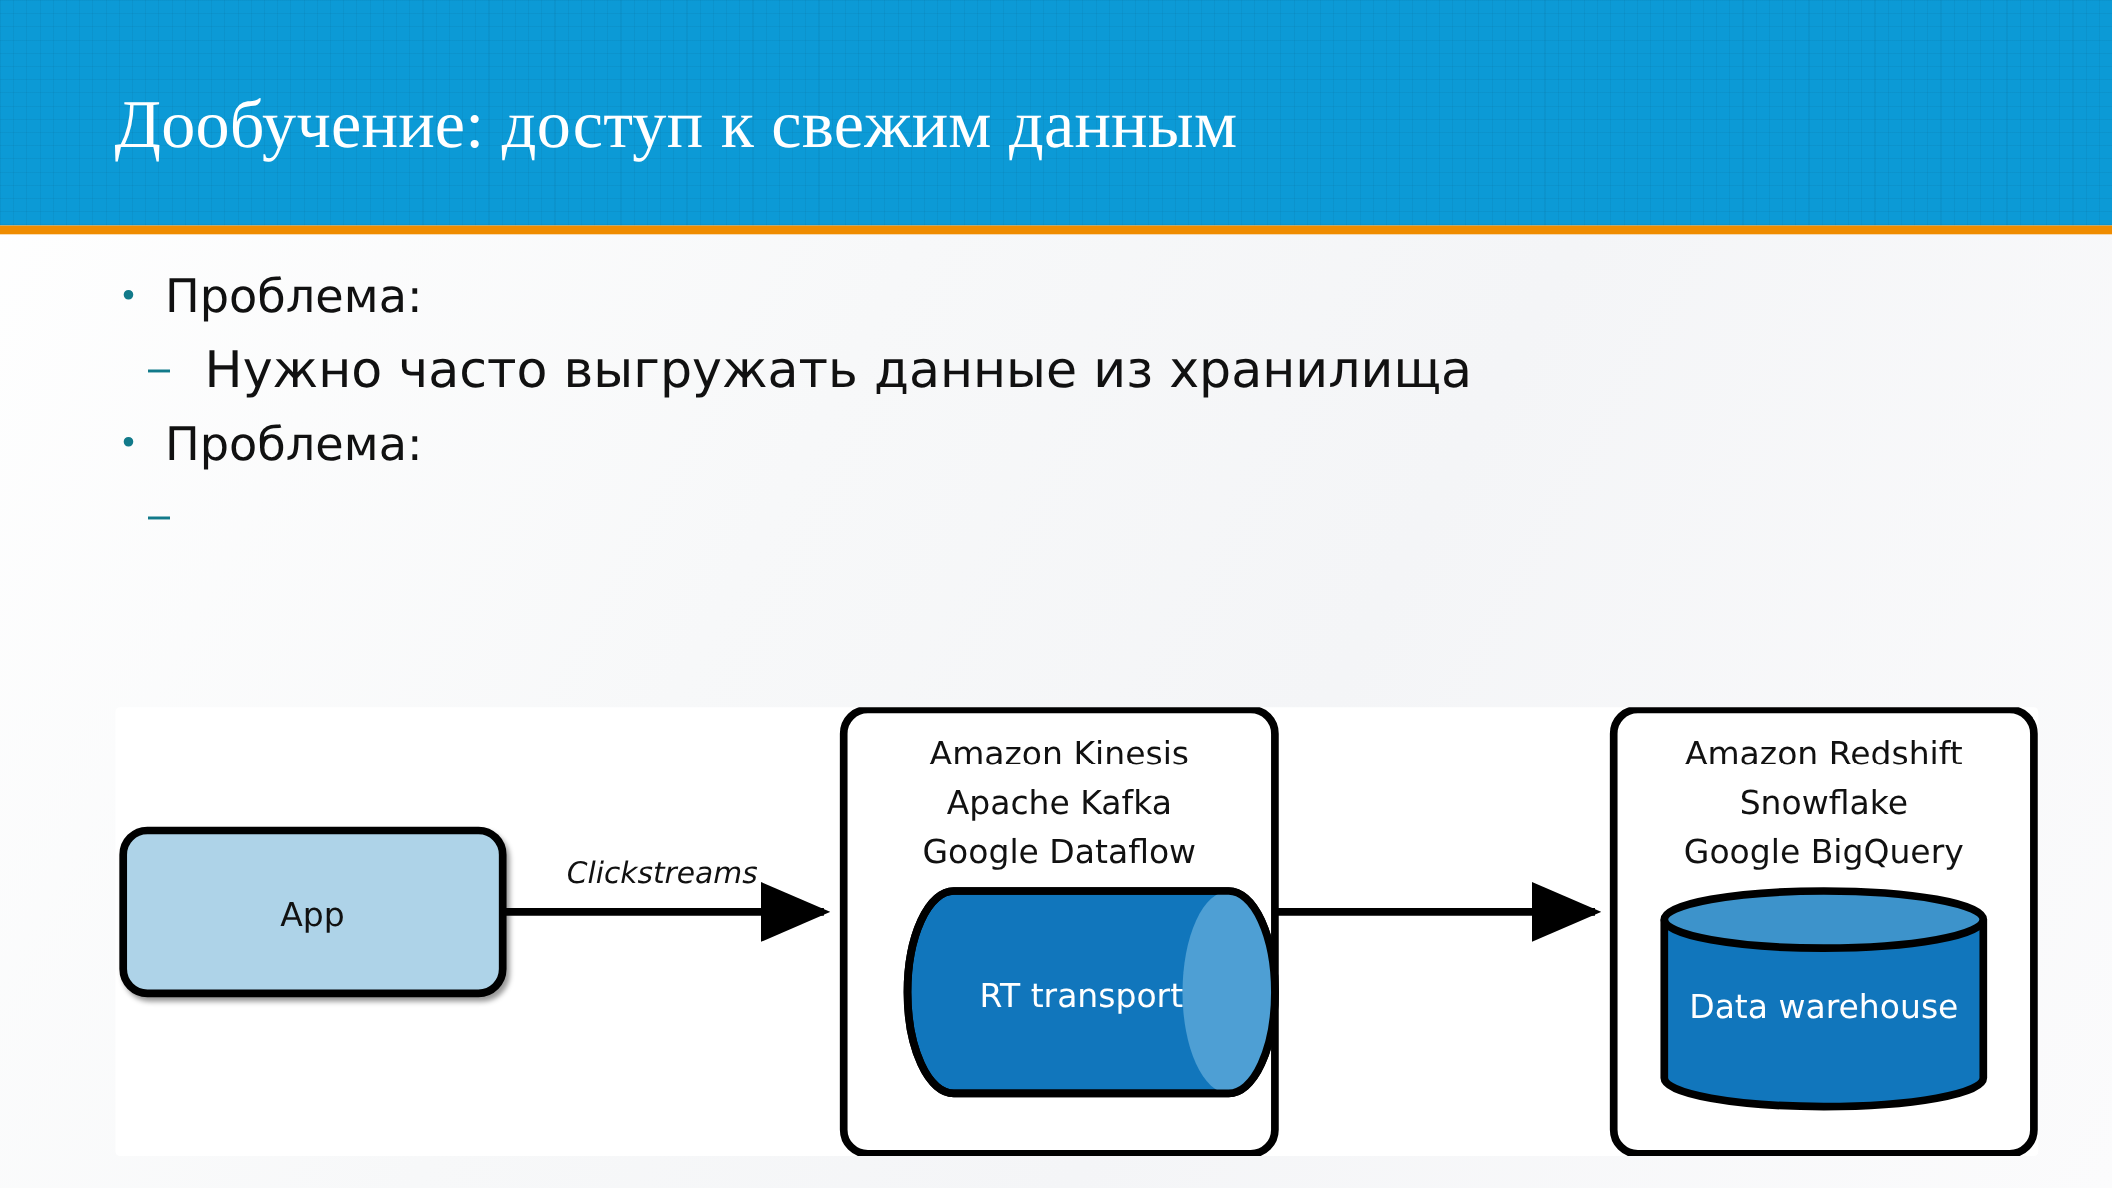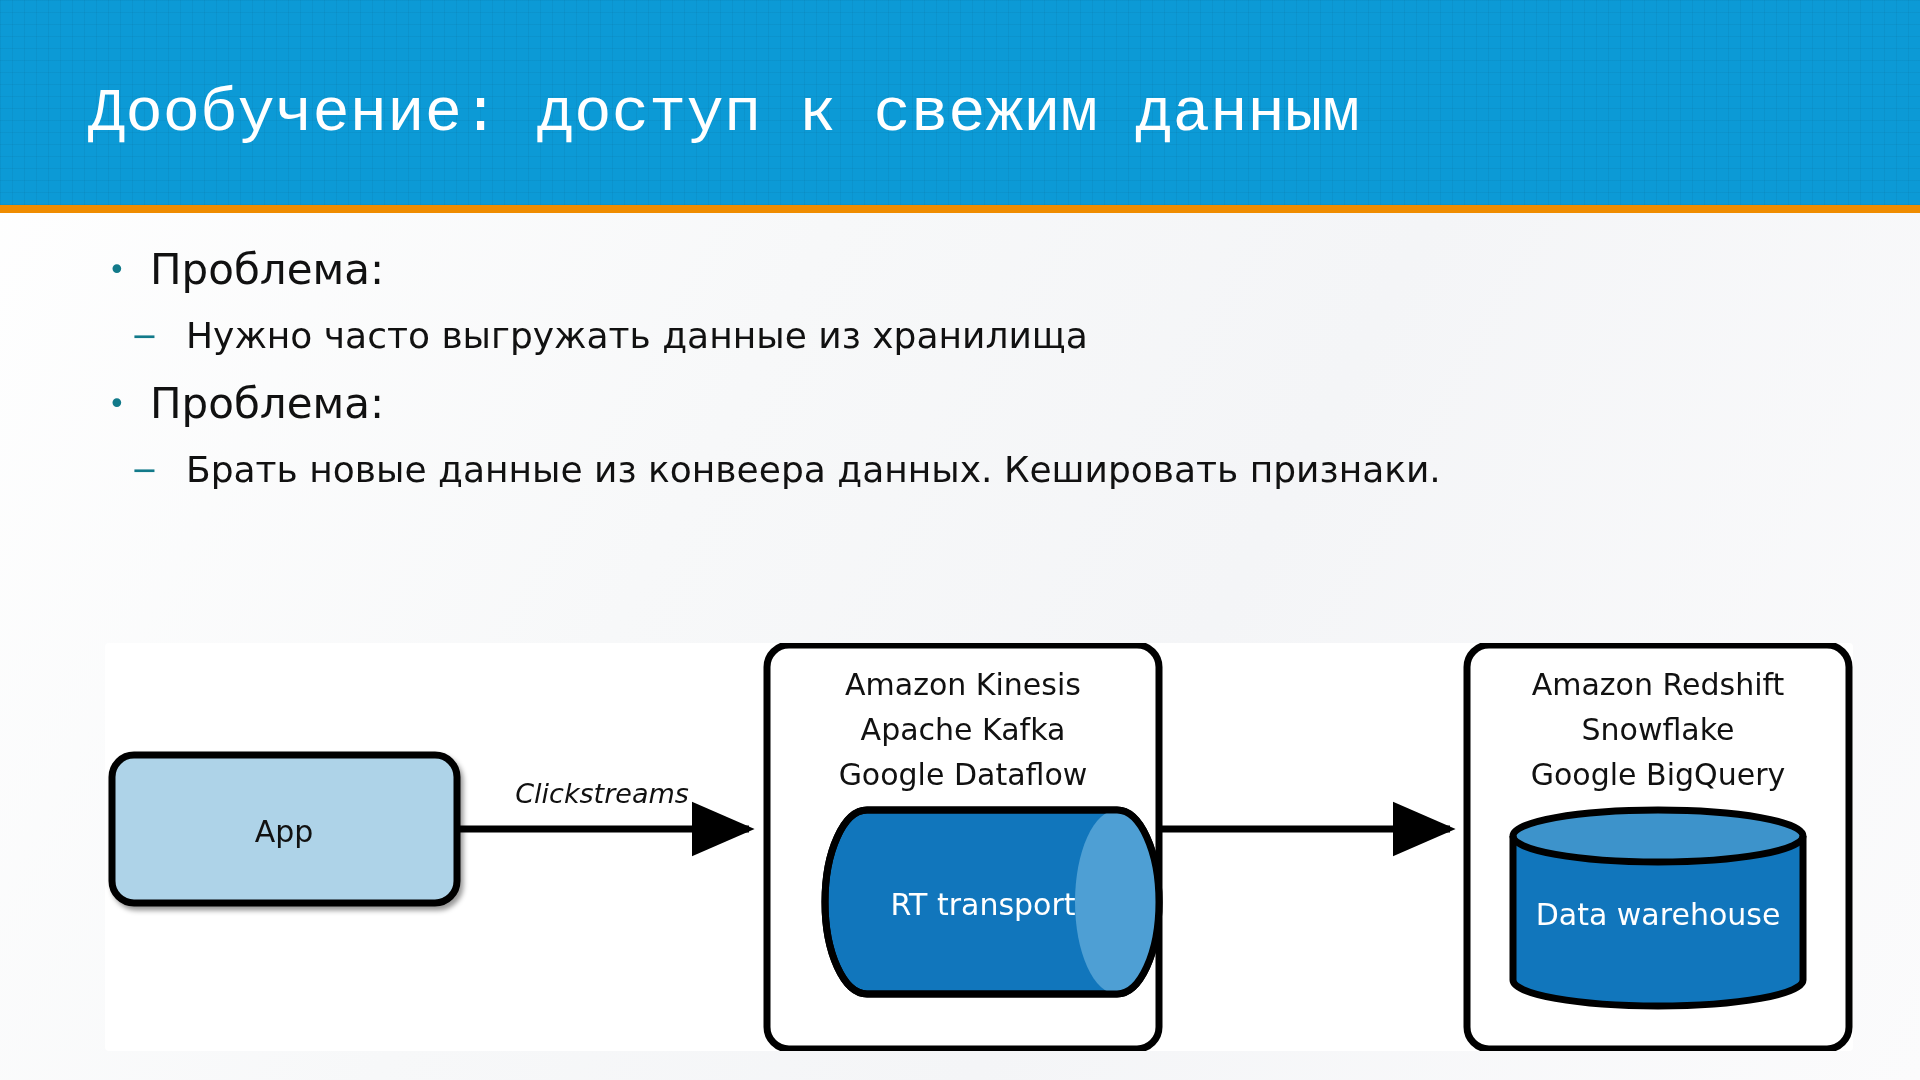--- a/index.html
+++ b/index.html
@@ -35,25 +35,25 @@
   }
   #header-rule {
     position: absolute;
     left: 0; top: 205px;
     width: 1920px;
     height: 8px;
     background: #ef8c00;
   }
   #slide-title {
     position: absolute;
-    left: 88px;
+    left: 104px;
     top: 76px;
     width: 1740px;
     color: #ffffff;
-    font-family: Liberation Mono, monospace;
+    font-family: Liberation Serif, serif;
     font-weight: 300;
     font-size: 62px;
     line-height: 76px;
     letter-spacing: 0.2px;
     white-space: nowrap;
   }
 
   
   #bullets {
     position: absolute;
@@ -88,21 +88,21 @@
     box-sizing: border-box;
   }
   .text-l1 {
     font-size: 42px;
     line-height: 60px;
     color: #111111;
     font-weight: 400;
     text-align: center;
   }
   .text-l2 {
-    font-size: 36px;
+    font-size: 46px;
     line-height: 52px;
     color: #111111;
     font-weight: 400;
   }
 
   
   #diagram-panel {
     position: absolute;
     left: 105px;
     top: 643px;
@@ -161,21 +161,20 @@
       <div class="text-l2">Нужно часто выгружать данные из хранилища</div>
     </div>
 
     <div class="bullet-row lvl1">
       <div class="marker-l1">•</div>
       <div class="text-l1">Проблема:</div>
     </div>
 
     <div class="bullet-row lvl2">
       <div class="marker-l2">−</div>
-      <div class="text-l2">Брать новые данные из конвеера данных. Кешировать признаки.</div>
     </div>
 
   </div>
 
   <div id="diagram-panel">
     <svg id="diagram-svg" viewBox="0 0 1748 408" xmlns="http://www.w3.org/2000/svg">
 
       <defs>
         <marker id="arrowhead" markerWidth="9" markerHeight="9" refX="8.2" refY="4.5" orient="auto" markerUnits="strokeWidth">
           <path d="M0,0.6 L9,4.5 L0,8.4 Z" fill="#000000"></path>

